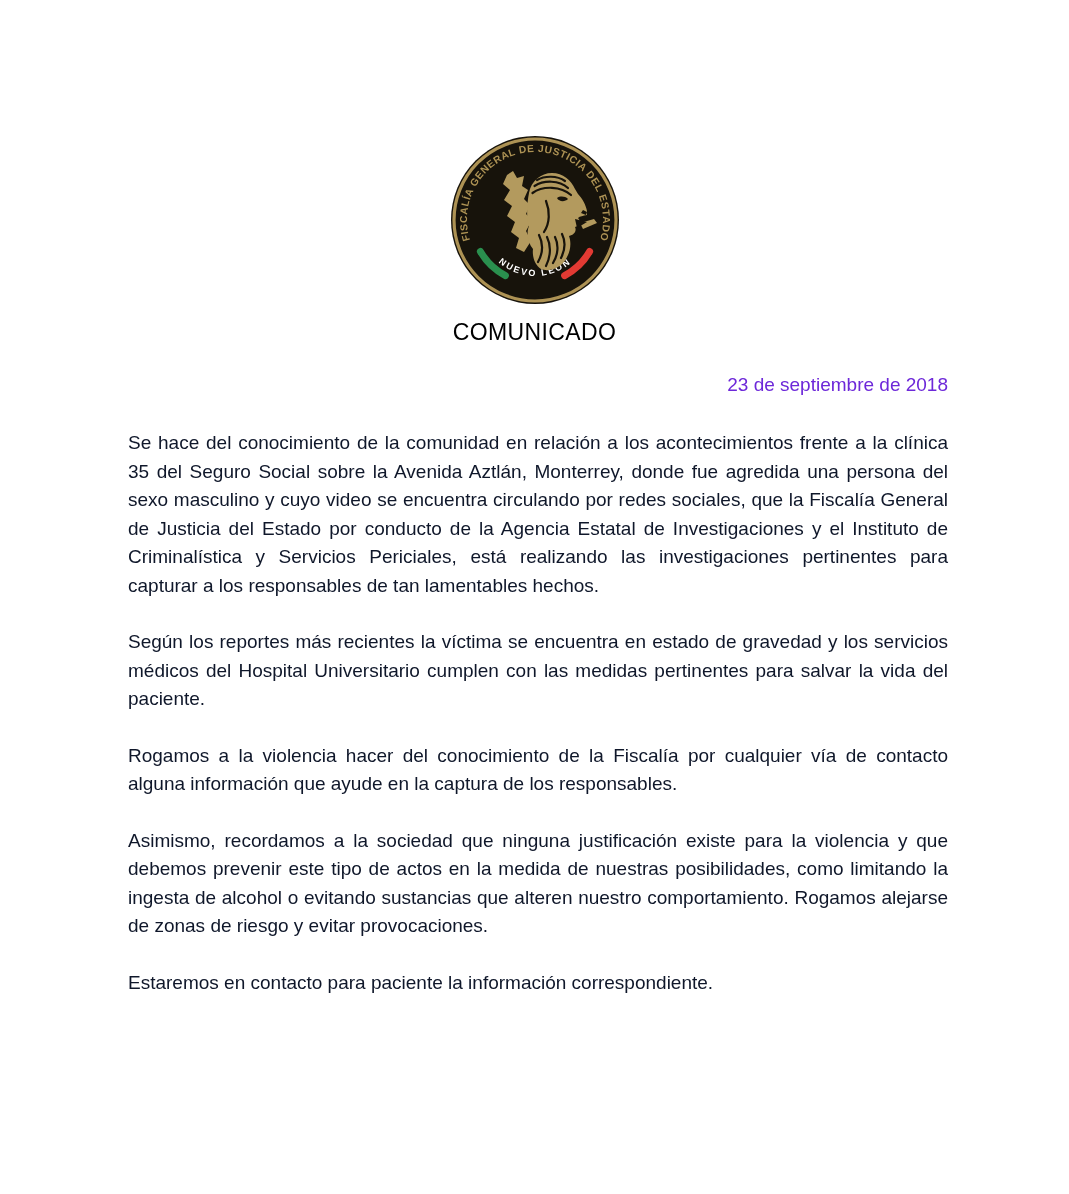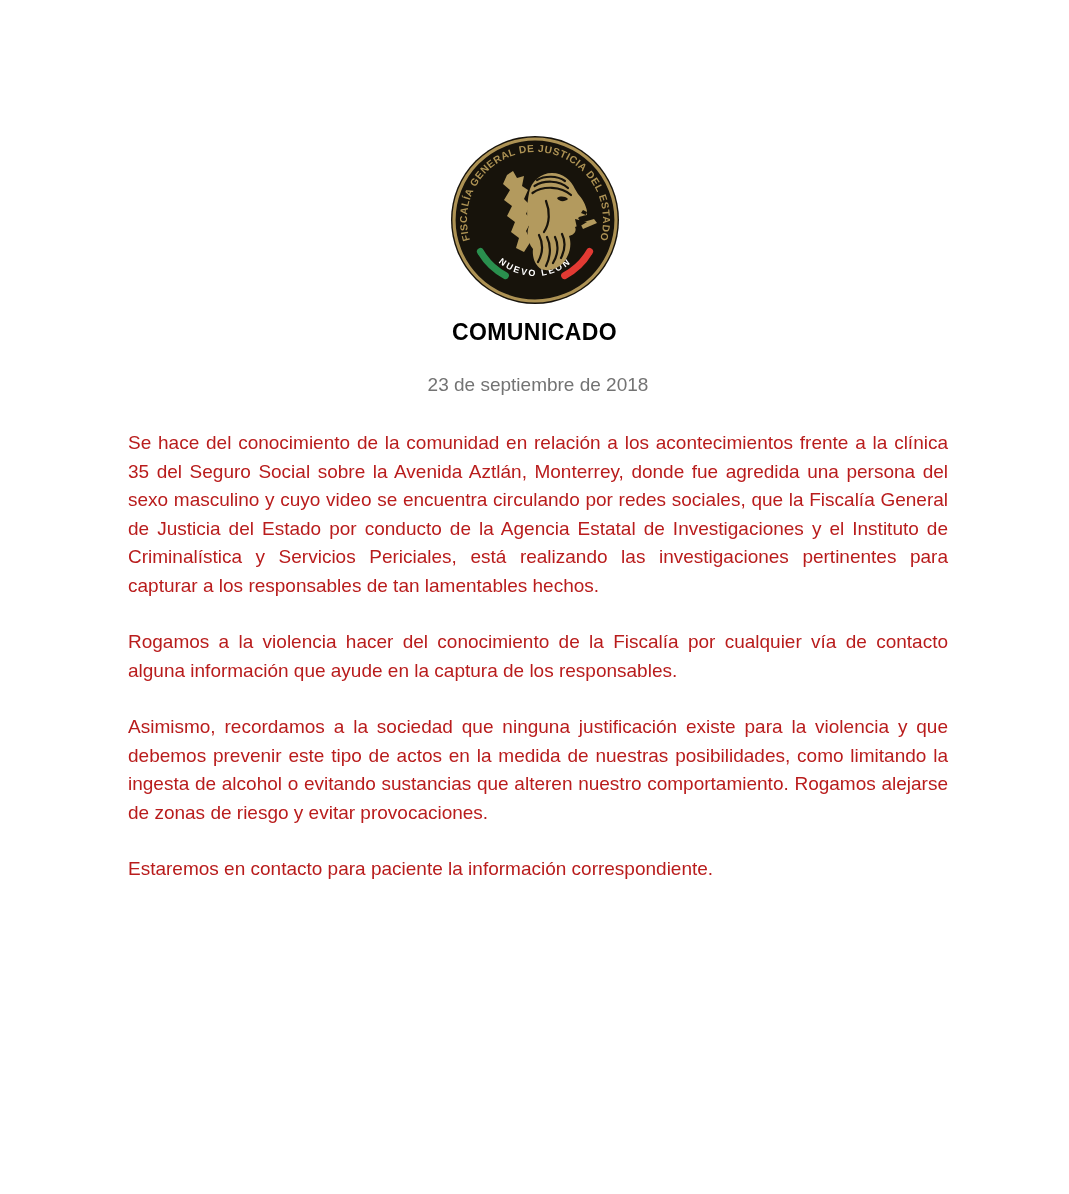--- a/index.html
+++ b/index.html
@@ -17,40 +17,40 @@
   }
   .logo-wrap {
     width: 170px;
     height: 170px;
     margin: 0 auto;
   }
   .doc-title {
     text-align: center;
     font-size: 23px;
     line-height: 28px;
-    font-weight: bold;
+    font-weight: normal;
     letter-spacing: 0.4px;
     margin: 13px 0 0 0;
     color: #000000;
   }
   .content {
     margin: 26px 121px 0 128px; 
     font-size: 19px;
   }
   .date-line {
-    text-align: center;
+    text-align: right;
     line-height: 26px;
     margin: 0 0 31px 0;
-    color: #737373;
+    color: #6d28d9;
   }
   .paragraphs .para {
     text-align: justify;
     line-height: 28.5px;
     margin: 1px 0 28px 0;
-    color: #b91c1c;
+    color: #0f172a;
   }
   .paragraphs .para:last-child { margin-bottom: 0; }
   svg text { font-family: "Liberation Sans", "DejaVu Sans", sans-serif; }
   .ring-text { font-size: 10.2px; font-weight: bold; letter-spacing: 0.55px; }
   .region-text { font-size: 9px; font-weight: bold; letter-spacing: 2px; }
 </style>
 </head>
 <body>
 
 <div class="page">
@@ -102,19 +102,20 @@
       </g>
     </svg>
   </div>
 
   <h1 class="doc-title">COMUNICADO</h1>
 
   <div class="content">
     <div class="date-line">23 de septiembre de 2018</div>
     <div class="paragraphs">
         <p class="para">Se hace del conocimiento de la comunidad en relación a los acontecimientos frente a la clínica 35 del Seguro Social sobre la Avenida Aztlán, Monterrey, donde fue agredida una persona del sexo masculino y cuyo video se encuentra circulando por redes sociales, que la Fiscalía General de Justicia del Estado por conducto de la Agencia Estatal de Investigaciones y el Instituto de Criminalística y Servicios Periciales, está realizando las investigaciones pertinentes para capturar a los responsables de tan lamentables hechos.</p>
+        <p class="para">Según los reportes más recientes la víctima se encuentra en estado de gravedad y los servicios médicos del Hospital Universitario cumplen con las medidas pertinentes para salvar la vida del paciente.</p>
         <p class="para">Rogamos a la violencia hacer del conocimiento de la Fiscalía por cualquier vía de contacto alguna información que ayude en la captura de los responsables.</p>
         <p class="para">Asimismo, recordamos a la sociedad que ninguna justificación existe para la violencia y que debemos prevenir este tipo de actos en la medida de nuestras posibilidades, como limitando la ingesta de alcohol o evitando sustancias que alteren nuestro comportamiento. Rogamos alejarse de zonas de riesgo y evitar provocaciones.</p>
         <p class="para">Estaremos en contacto para paciente la información correspondiente.</p>
       </div>
   </div>
 
 </div>
 
 </body></html>

